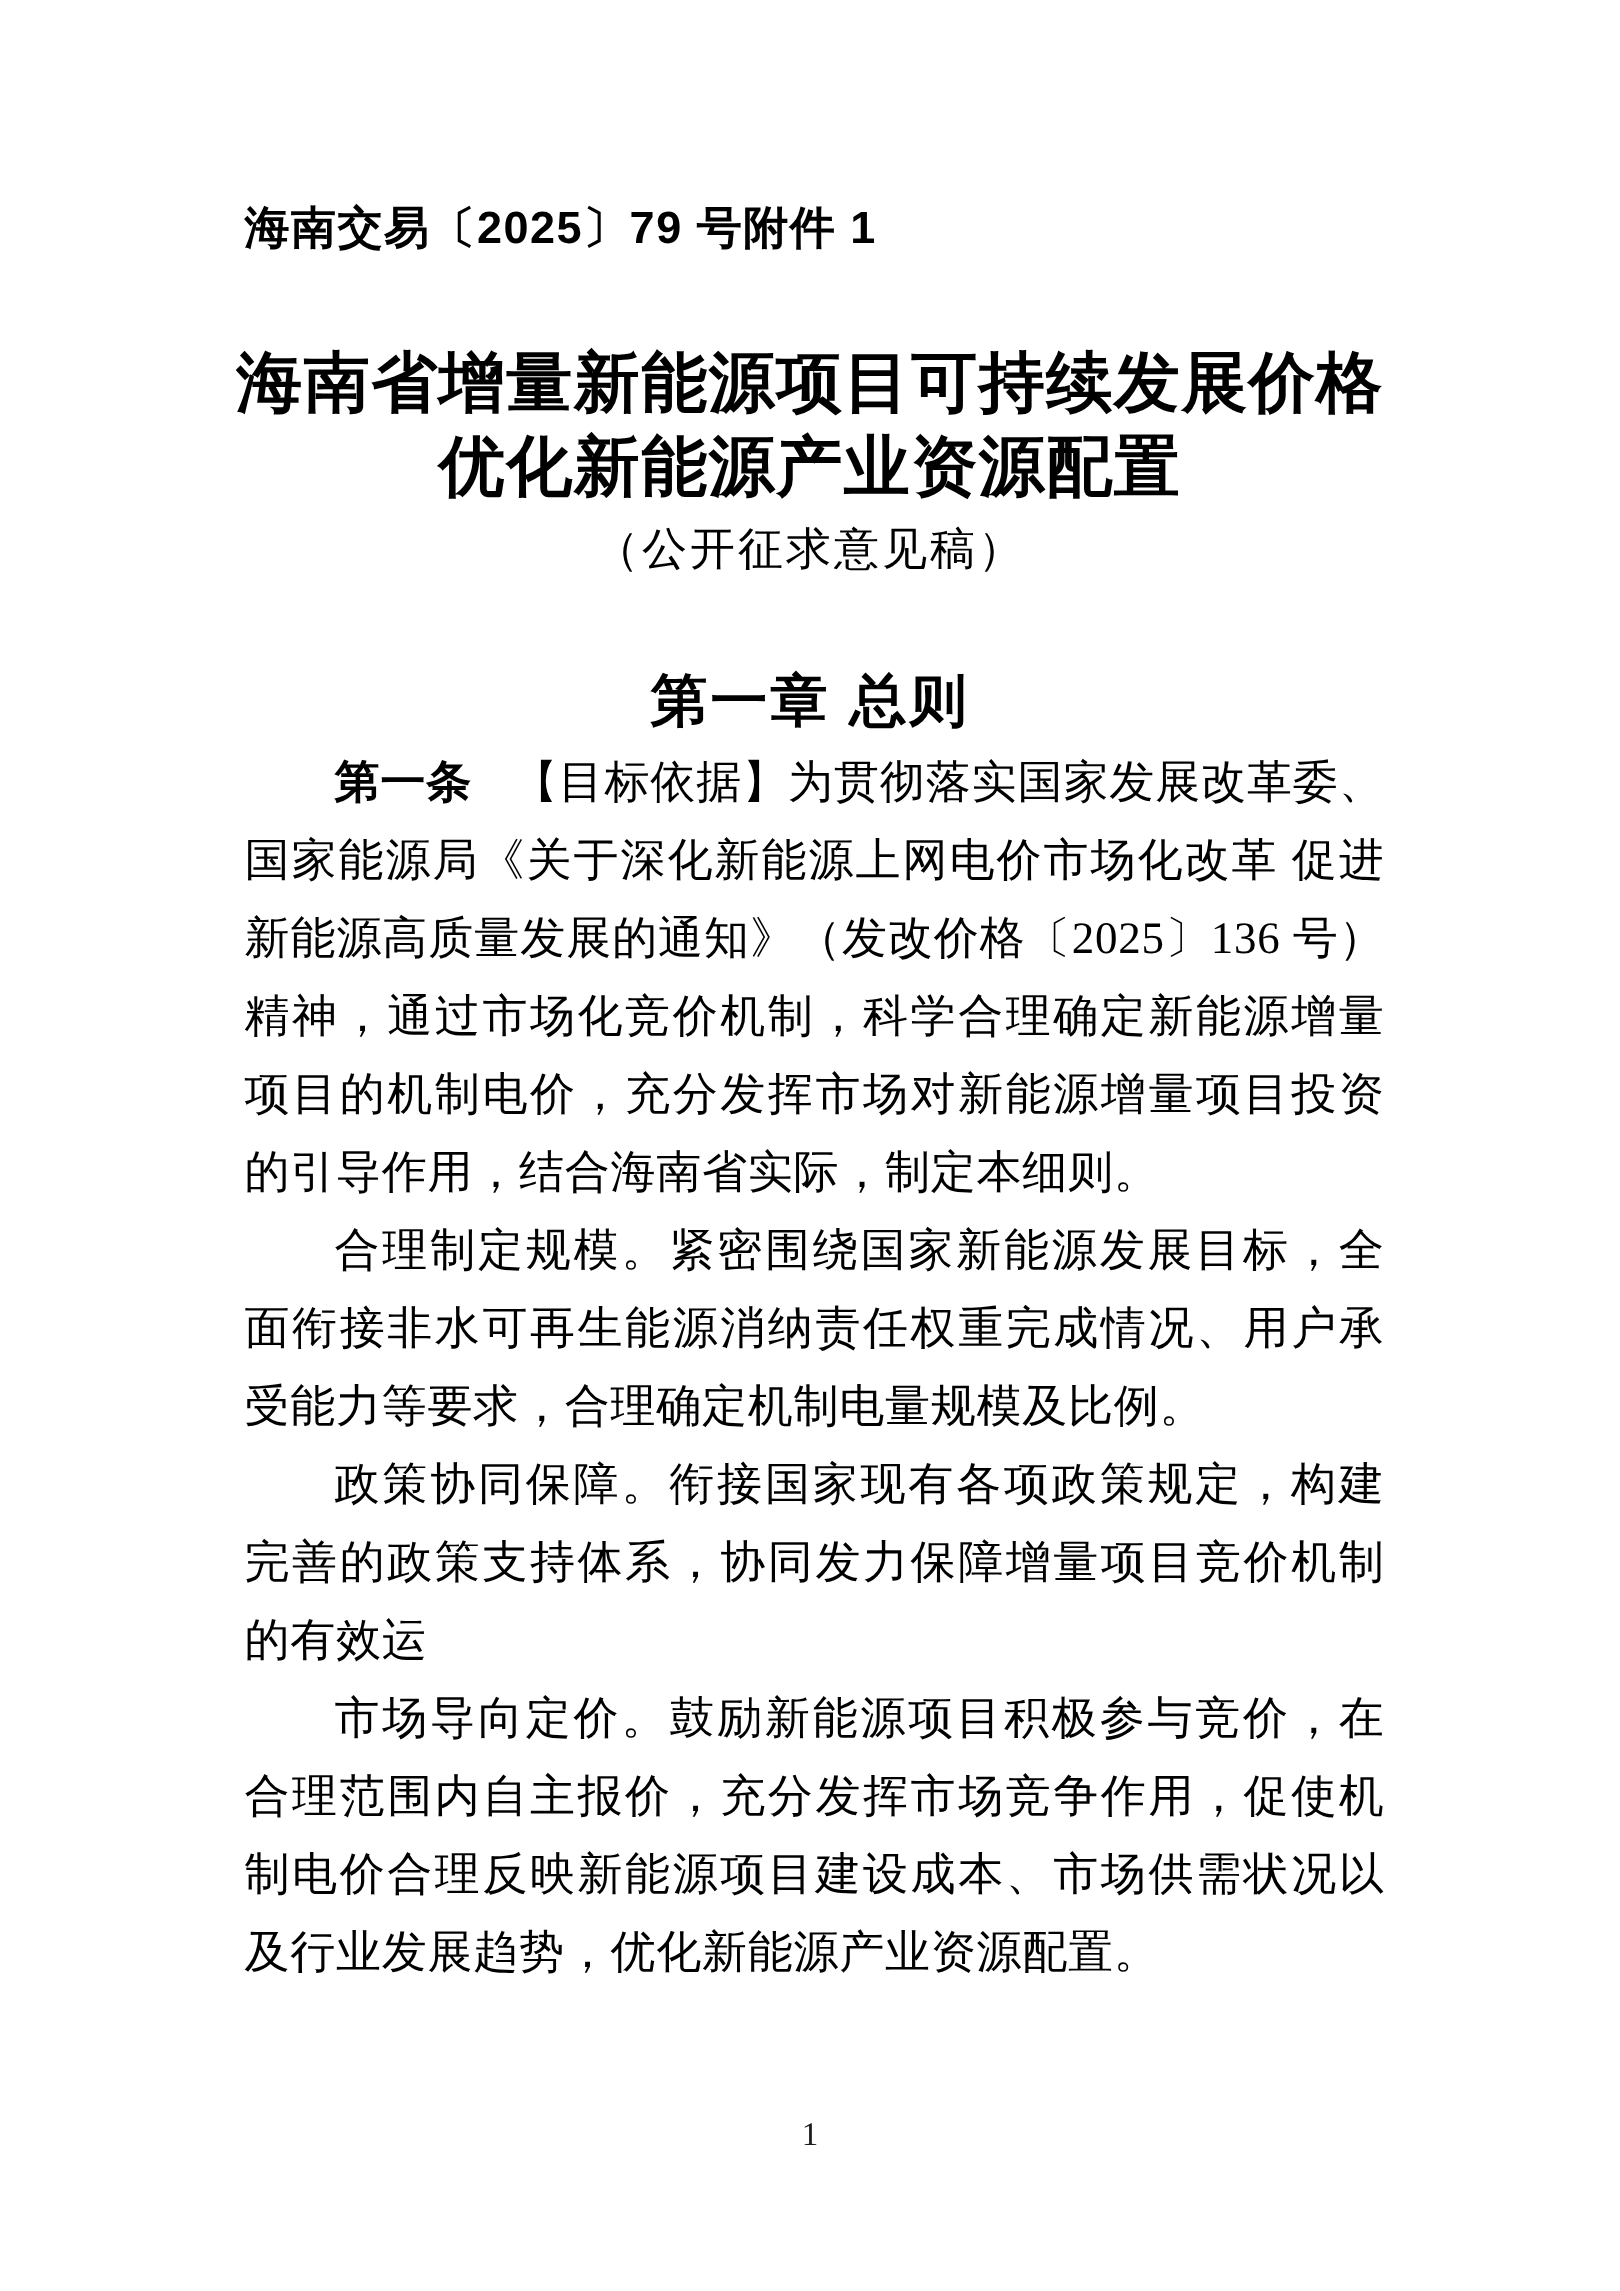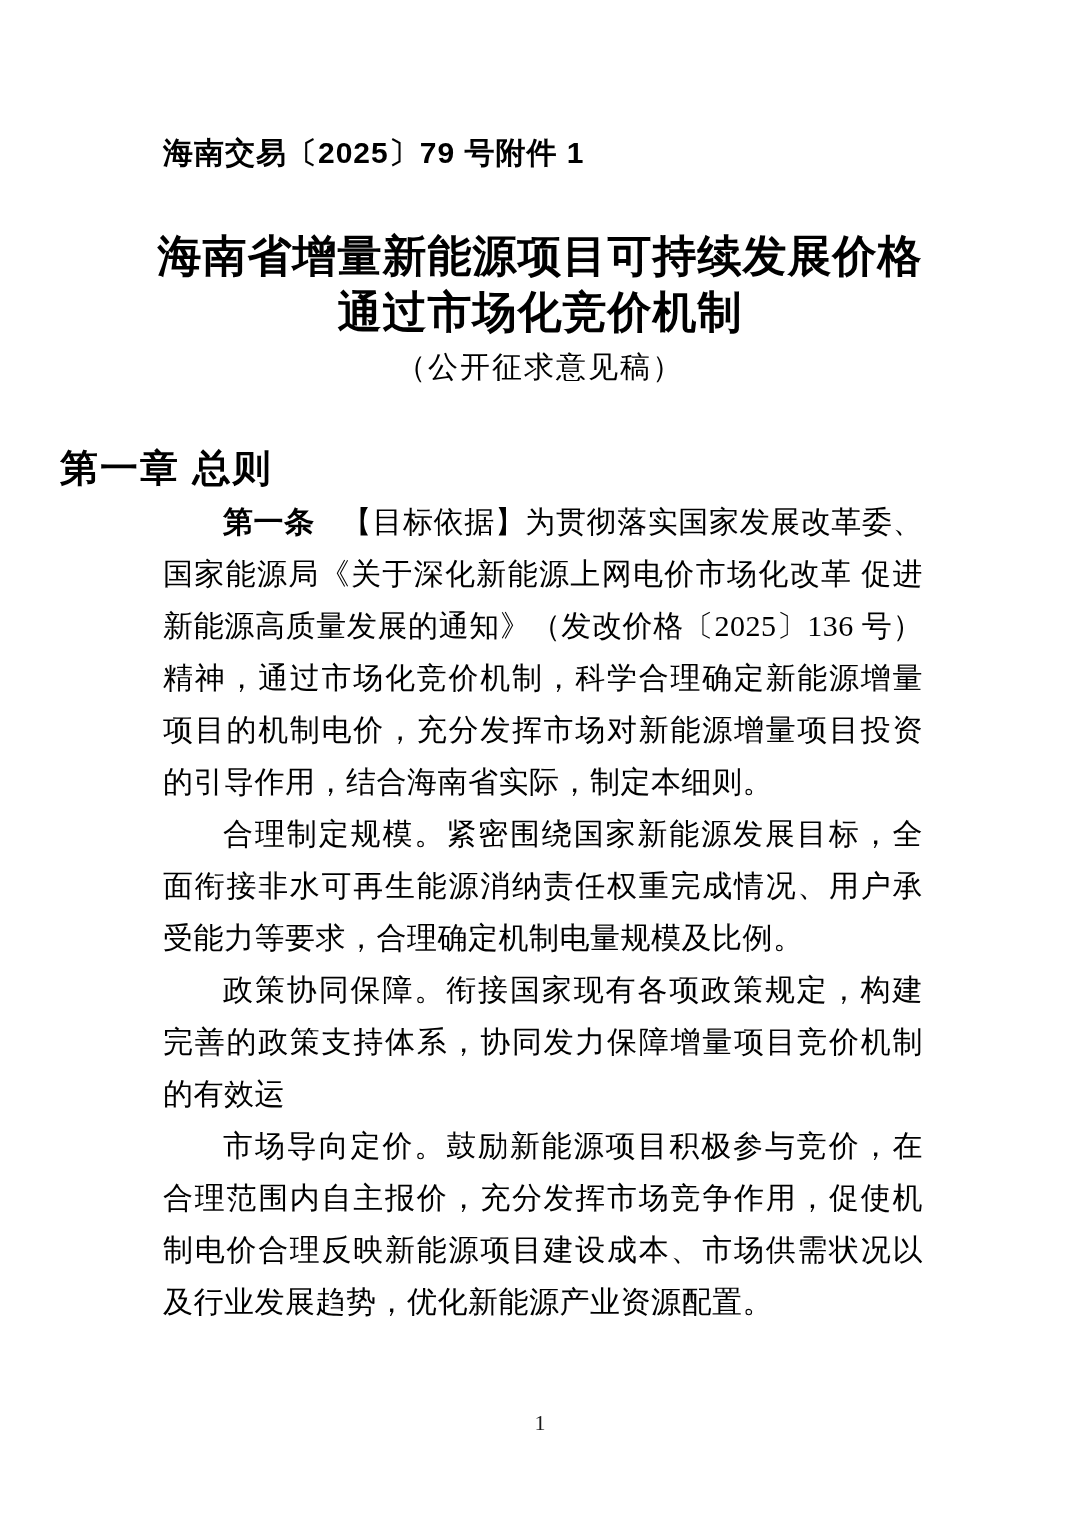--- a/index.html
+++ b/index.html
@@ -51,20 +51,21 @@
     font-family: "Liberation Serif", "DejaVu Serif", serif;
     font-size: 30px;
     line-height: 38px;
     letter-spacing: 2px;
   }
   .chapter-heading {
     position: absolute;
     left: 60px;
     right: 60px;
     top: 446px;
+    text-align: center;
     font-family: "Liberation Sans", "DejaVu Sans", sans-serif;
     font-weight: 700;
     font-size: 38px;
     line-height: 44px;
     letter-spacing: 2px;
   }
   .content {
     position: absolute;
     left: 163px;
     width: 760px;
@@ -97,21 +98,21 @@
 </style>
 </head>
 <body>
 
 <div class="page">
 
   <div class="doc-number">海南交易〔2025〕79 号附件 1</div>
 
   <div class="title-block">
     <div class="title-line">海南省增量新能源项目可持续发展价格</div>
-    <div class="title-line">通过市场化竞价机制</div>
+    <div class="title-line">优化新能源产业资源配置</div>
   </div>
 
   <div class="subtitle">（公开征求意见稿）</div>
 
   <div class="chapter-heading">第一章 总则</div>
 
   <div class="content">
     <p><span class="lead">第一条</span><span>【目标依据】为贯彻落实国家发展改革委、国家能源局《关于深化新能源上网电价市场化改革 促进新能源高质量发展的通知》（发改价格〔2025〕136 号）精神，通过市场化竞价机制，科学合理确定新能源增量项目的机制电价，充分发挥市场对新能源增量项目投资的引导作用，结合海南省实际，制定本细则。</span></p>
     <p><span class="lead"></span><span>合理制定规模。紧密围绕国家新能源发展目标，全面衔接非水可再生能源消纳责任权重完成情况、用户承受能力等要求，合理确定机制电量规模及比例。</span></p>
     <p><span class="lead"></span><span>政策协同保障。衔接国家现有各项政策规定，构建完善的政策支持体系，协同发力保障增量项目竞价机制的有效运</span></p>

